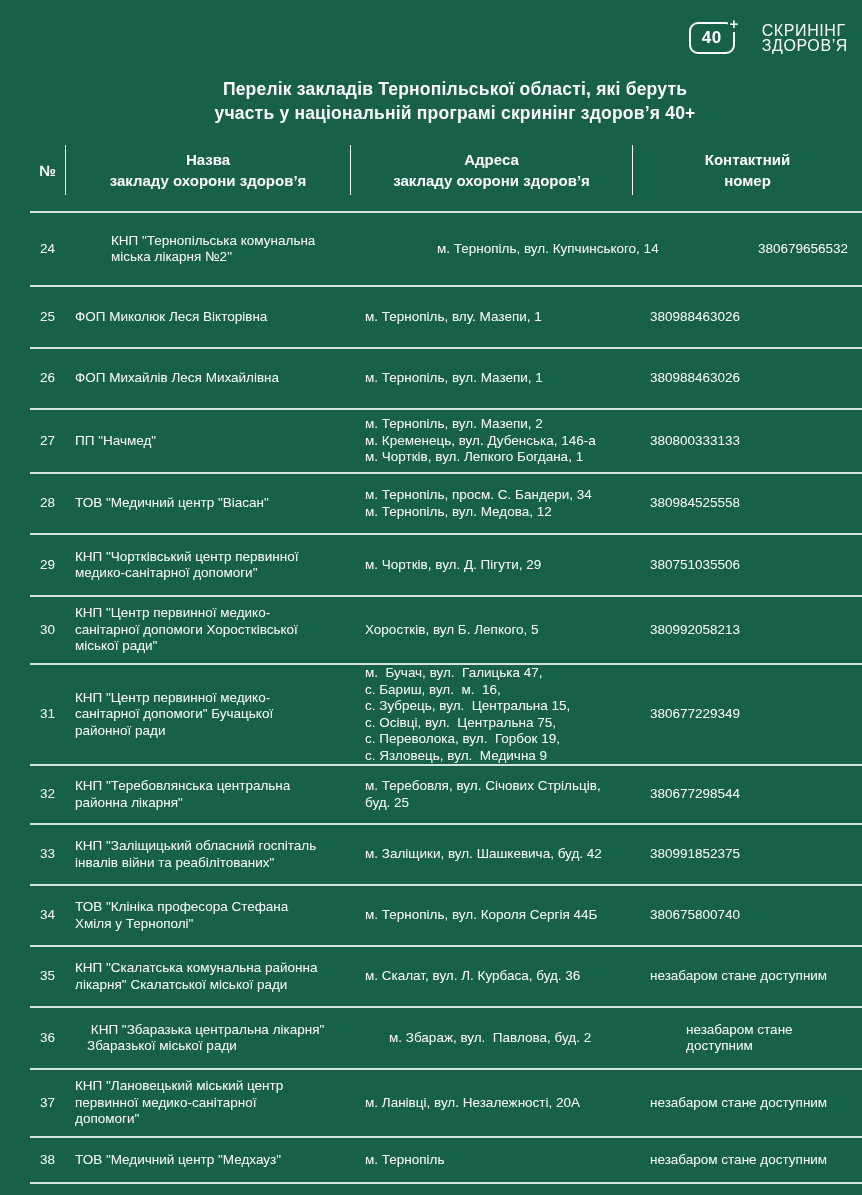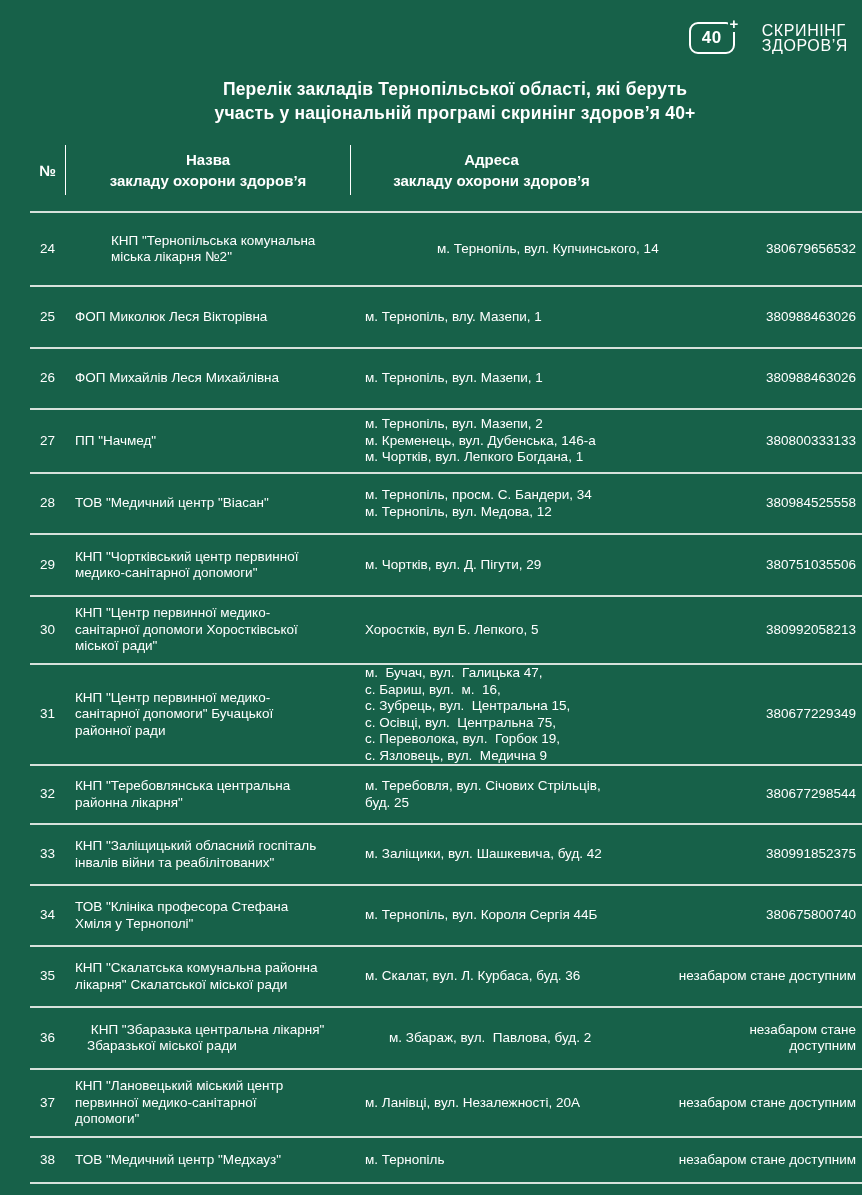--- a/index.html
+++ b/index.html
@@ -90,21 +90,21 @@
   .row:nth-child(13){min-height:62px;gap:12px;}
   .row:nth-child(14){min-height:68px;}
   .row:nth-child(15){min-height:46px;}
   .cell{
     font-size:13.5px;line-height:16.5px;
     white-space:pre-wrap;
   }
   .c-num{text-align:center;}
   .c-name{padding-left:10px;padding-right:14px;}
   .c-addr{padding-left:15px;padding-right:10px;}
-  .c-contact{padding-left:18px;padding-right:6px;text-align:right;}
+  .c-contact{padding-left:18px;padding-right:6px;}
 </style>
 </head>
 <body>
 
 <div class="page">
 
   <header class="logo">
     <span class="badge">
       <span class="badge-num">40</span>
       <span class="badge-plus">+</span>
@@ -118,20 +118,22 @@
   <h1 class="title">Перелік закладів Тернопільської області, які беруть
 участь у національній програмі скринінг здоров’я 40+</h1>
 
   <div class="table">
     <div class="thead">
       <div class="th th-num">№</div>
       <div class="th th-name">Назва
 закладу охорони здоров’я</div>
       <div class="th th-addr">Адреса
 закладу охорони здоров’я</div>
+      <div class="th th-contact">Контактний
+номер</div>
     </div>
     <div class="rows" id="rows">
   <div class="row">
     <div class="cell c-num">24</div>
     <div class="cell c-name">КНП "Тернопільська комунальна
 міська лікарня №2"</div>
     <div class="cell c-addr">м. Тернопіль, вул. Купчинського, 14</div>
     <div class="cell c-contact">380679656532</div>
   </div>
 

